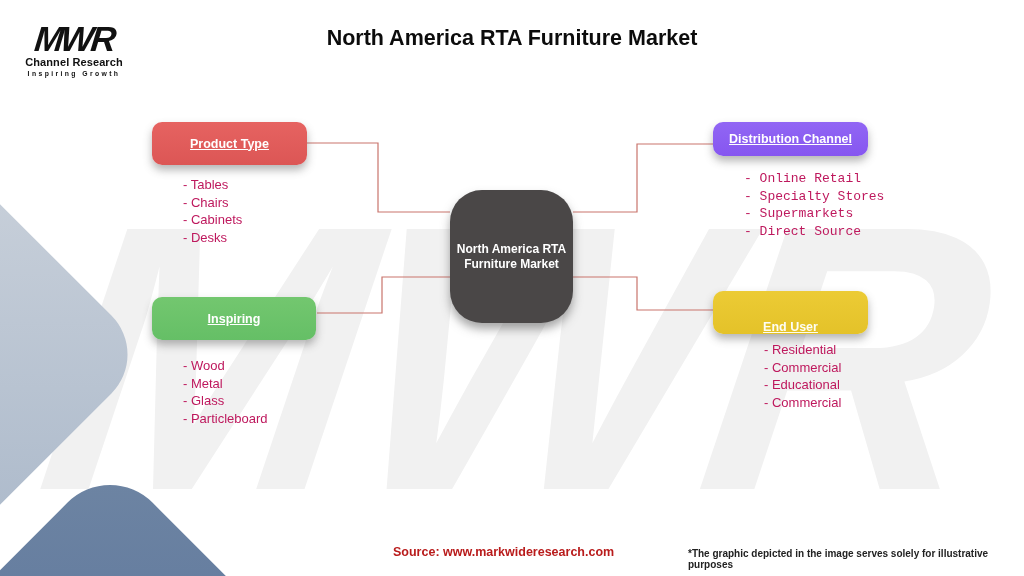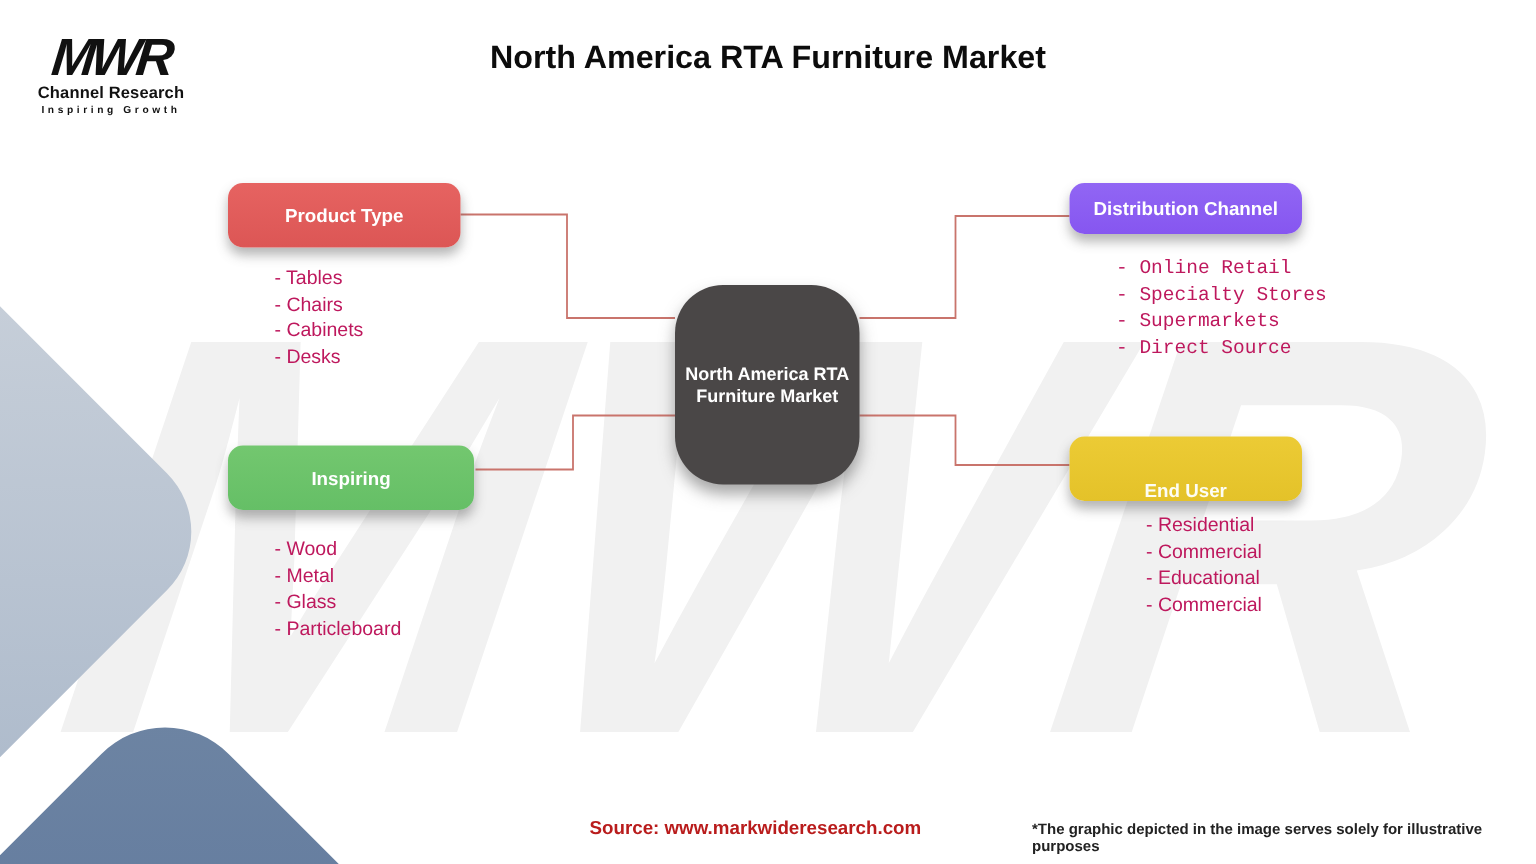--- a/index.html
+++ b/index.html
@@ -45,20 +45,21 @@
   
   .connectors { position:absolute; left:0; top:0; width:1024px; height:576px; z-index:2; pointer-events:none; }
   .connectors path { fill:none; stroke-width:1.2px; }
 
   
   .branch-box {
     position:absolute; z-index:3; border-radius:10px;
     display:flex; align-items:center; justify-content:center;
     color:#ffffff; font-size:12.5px; font-weight:bold;
     box-shadow:0 5px 8px rgba(90,90,90,0.45);
+    text-decoration:underline;
   }
   .box-pt  { left:152px; top:122px; width:155px; height:43px; background:linear-gradient(#e66361,#dc5655); }
   .box-dc  { left:713px; top:122px; width:155px; height:34px; background:linear-gradient(#9166f4,#8656f0); }
   .box-mat { left:152px; top:297px; width:164px; height:43px; background:linear-gradient(#73c76f,#65bf66); }
   .box-eu  { left:713px; top:291px; width:155px; height:43px; background:linear-gradient(#ecCb35,#e4c229); }
   .box-eu  { color:#fdfdf4;align-items:flex-end; }
 
   
   .list { position:absolute; z-index:3; font-size:13px; line-height:17.6px; color:#be185d; }
   .list-pt  { left:183px; top:176px; }

